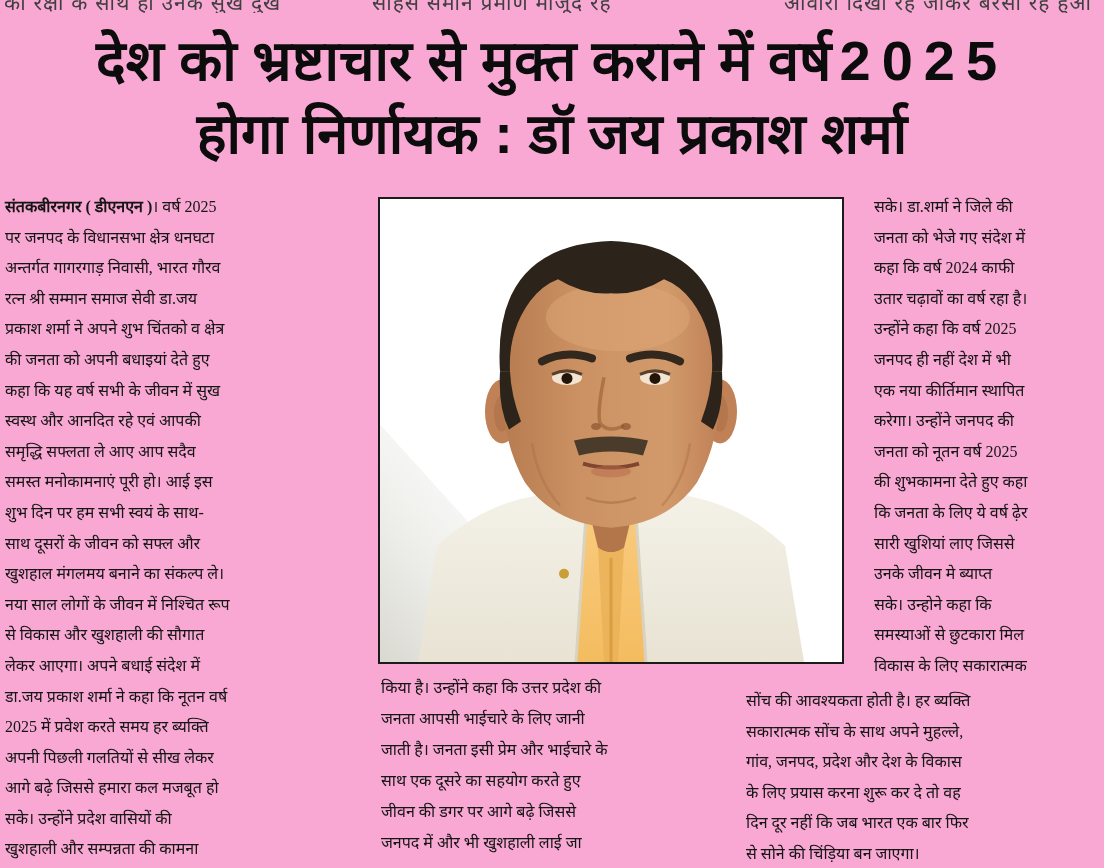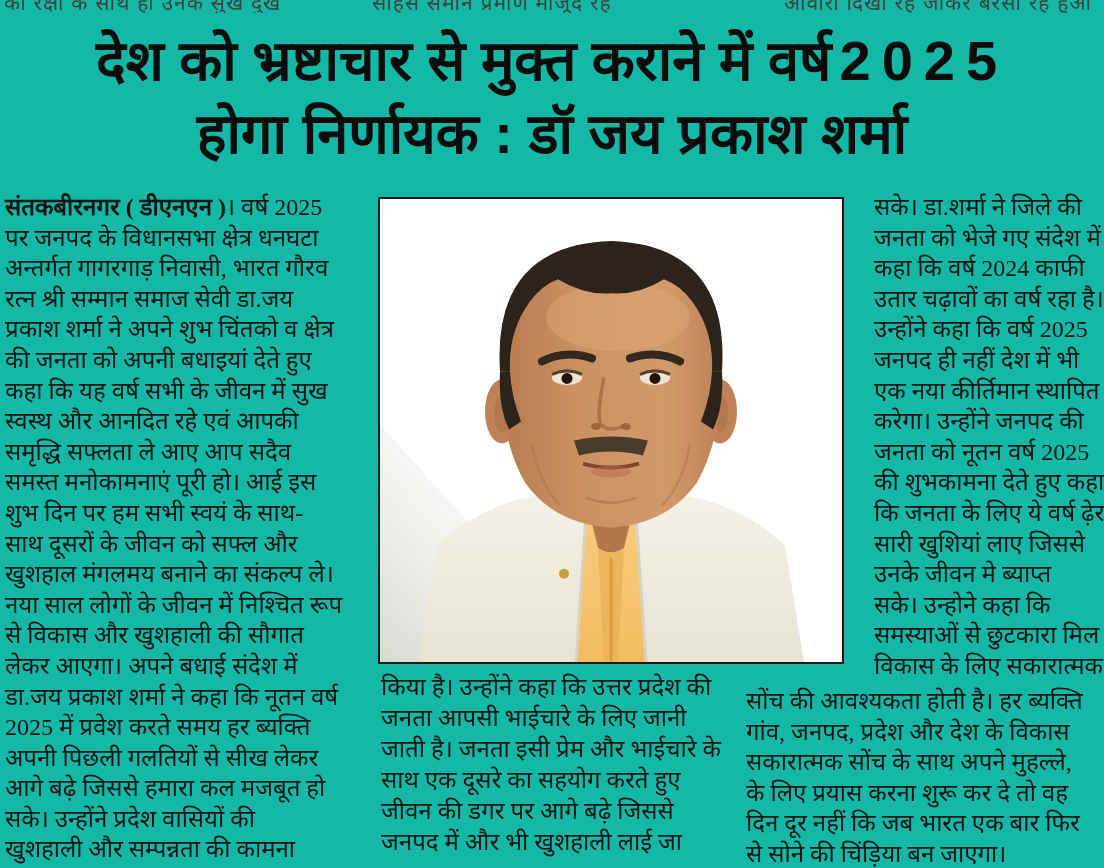--- a/index.html
+++ b/index.html
@@ -1,35 +1,35 @@
 <!DOCTYPE html>
 <html><head>
 <meta charset="utf-8">
 <style>
   html,body{margin:0;padding:0;background:#e8e8e4;}
   .page{
-    position:relative;width:1104px;height:868px;background:#14b8a6;
+    position:relative;width:1104px;height:868px;background:#f9a8d4;
     font-family:"Liberation Serif","DejaVu Sans",serif;color:#151515;overflow:hidden;
   }
   
   .cut{position:absolute;top:0;height:13px;overflow:hidden;color:#3f3f3f;}
   .cut span{display:block;margin-top:-12px;font-size:21px;white-space:nowrap;
             font-family:"Liberation Sans","DejaVu Sans",sans-serif;letter-spacing:1px;}
   .seg1{left:4px;width:360px;}
   .seg2{left:372px;width:370px;}
   .seg3{left:756px;width:348px;margin-left:28px;}
 
   .headline{
     position:absolute;top:24px;left:0;width:1104px;text-align:center;
     font-family:"Liberation Sans","DejaVu Sans",sans-serif;font-weight:700;
     font-size:56px;line-height:73px;color:#0c0c0c;
   }
   .headline .year{letter-spacing:11px;margin-left:8px;margin-top:48px;}
 
-  .col{position:absolute;font-size:24px;line-height:30.6px;}
+  .col{position:absolute;font-size:16px;line-height:30.6px;}
   .col .ln{white-space:nowrap;}
   .col-left{left:5px;top:192px;width:368px;}
   .col-right{left:874px;top:192px;width:249px;}
   .col-bottom-mid{left:381px;top:672px;width:362px;line-height:31px;}
   .col-bottom-right{left:746px;top:686px;width:358px;}
   .dl-bold{font-weight:700;}
 
   .photo{
     position:absolute;left:378px;top:197px;width:462px;height:463px;
     border:2px solid #1b1b1b;background:#ffffff;box-sizing:content-box;
@@ -175,20 +175,20 @@
     <div class="ln">किया है। उन्होंने कहा कि उत्तर प्रदेश की</div>
     <div class="ln">जनता आपसी भाईचारे के लिए जानी</div>
     <div class="ln">जाती है। जनता इसी प्रेम और भाईचारे के</div>
     <div class="ln">साथ एक दूसरे का सहयोग करते हुए</div>
     <div class="ln">जीवन की डगर पर आगे बढ़े जिससे</div>
     <div class="ln">जनपद में और भी खुशहाली लाई जा</div>
   </div>
 
   <div class="col col-bottom-right">
     <div class="ln">सोंच की आवश्यकता होती है। हर ब्यक्ति</div>
+    <div class="ln">सकारात्मक सोंच के साथ अपने मुहल्ले,</div>
     <div class="ln">गांव, जनपद, प्रदेश और देश के विकास</div>
-    <div class="ln">सकारात्मक सोंच के साथ अपने मुहल्ले,</div>
     <div class="ln">के लिए प्रयास करना शुरू कर दे तो वह</div>
     <div class="ln">दिन दूर नहीं कि जब भारत एक बार फिर</div>
     <div class="ln">से सोने की चिंड़िया बन जाएगा।</div>
   </div>
 
 </div>
 
 </body></html>

